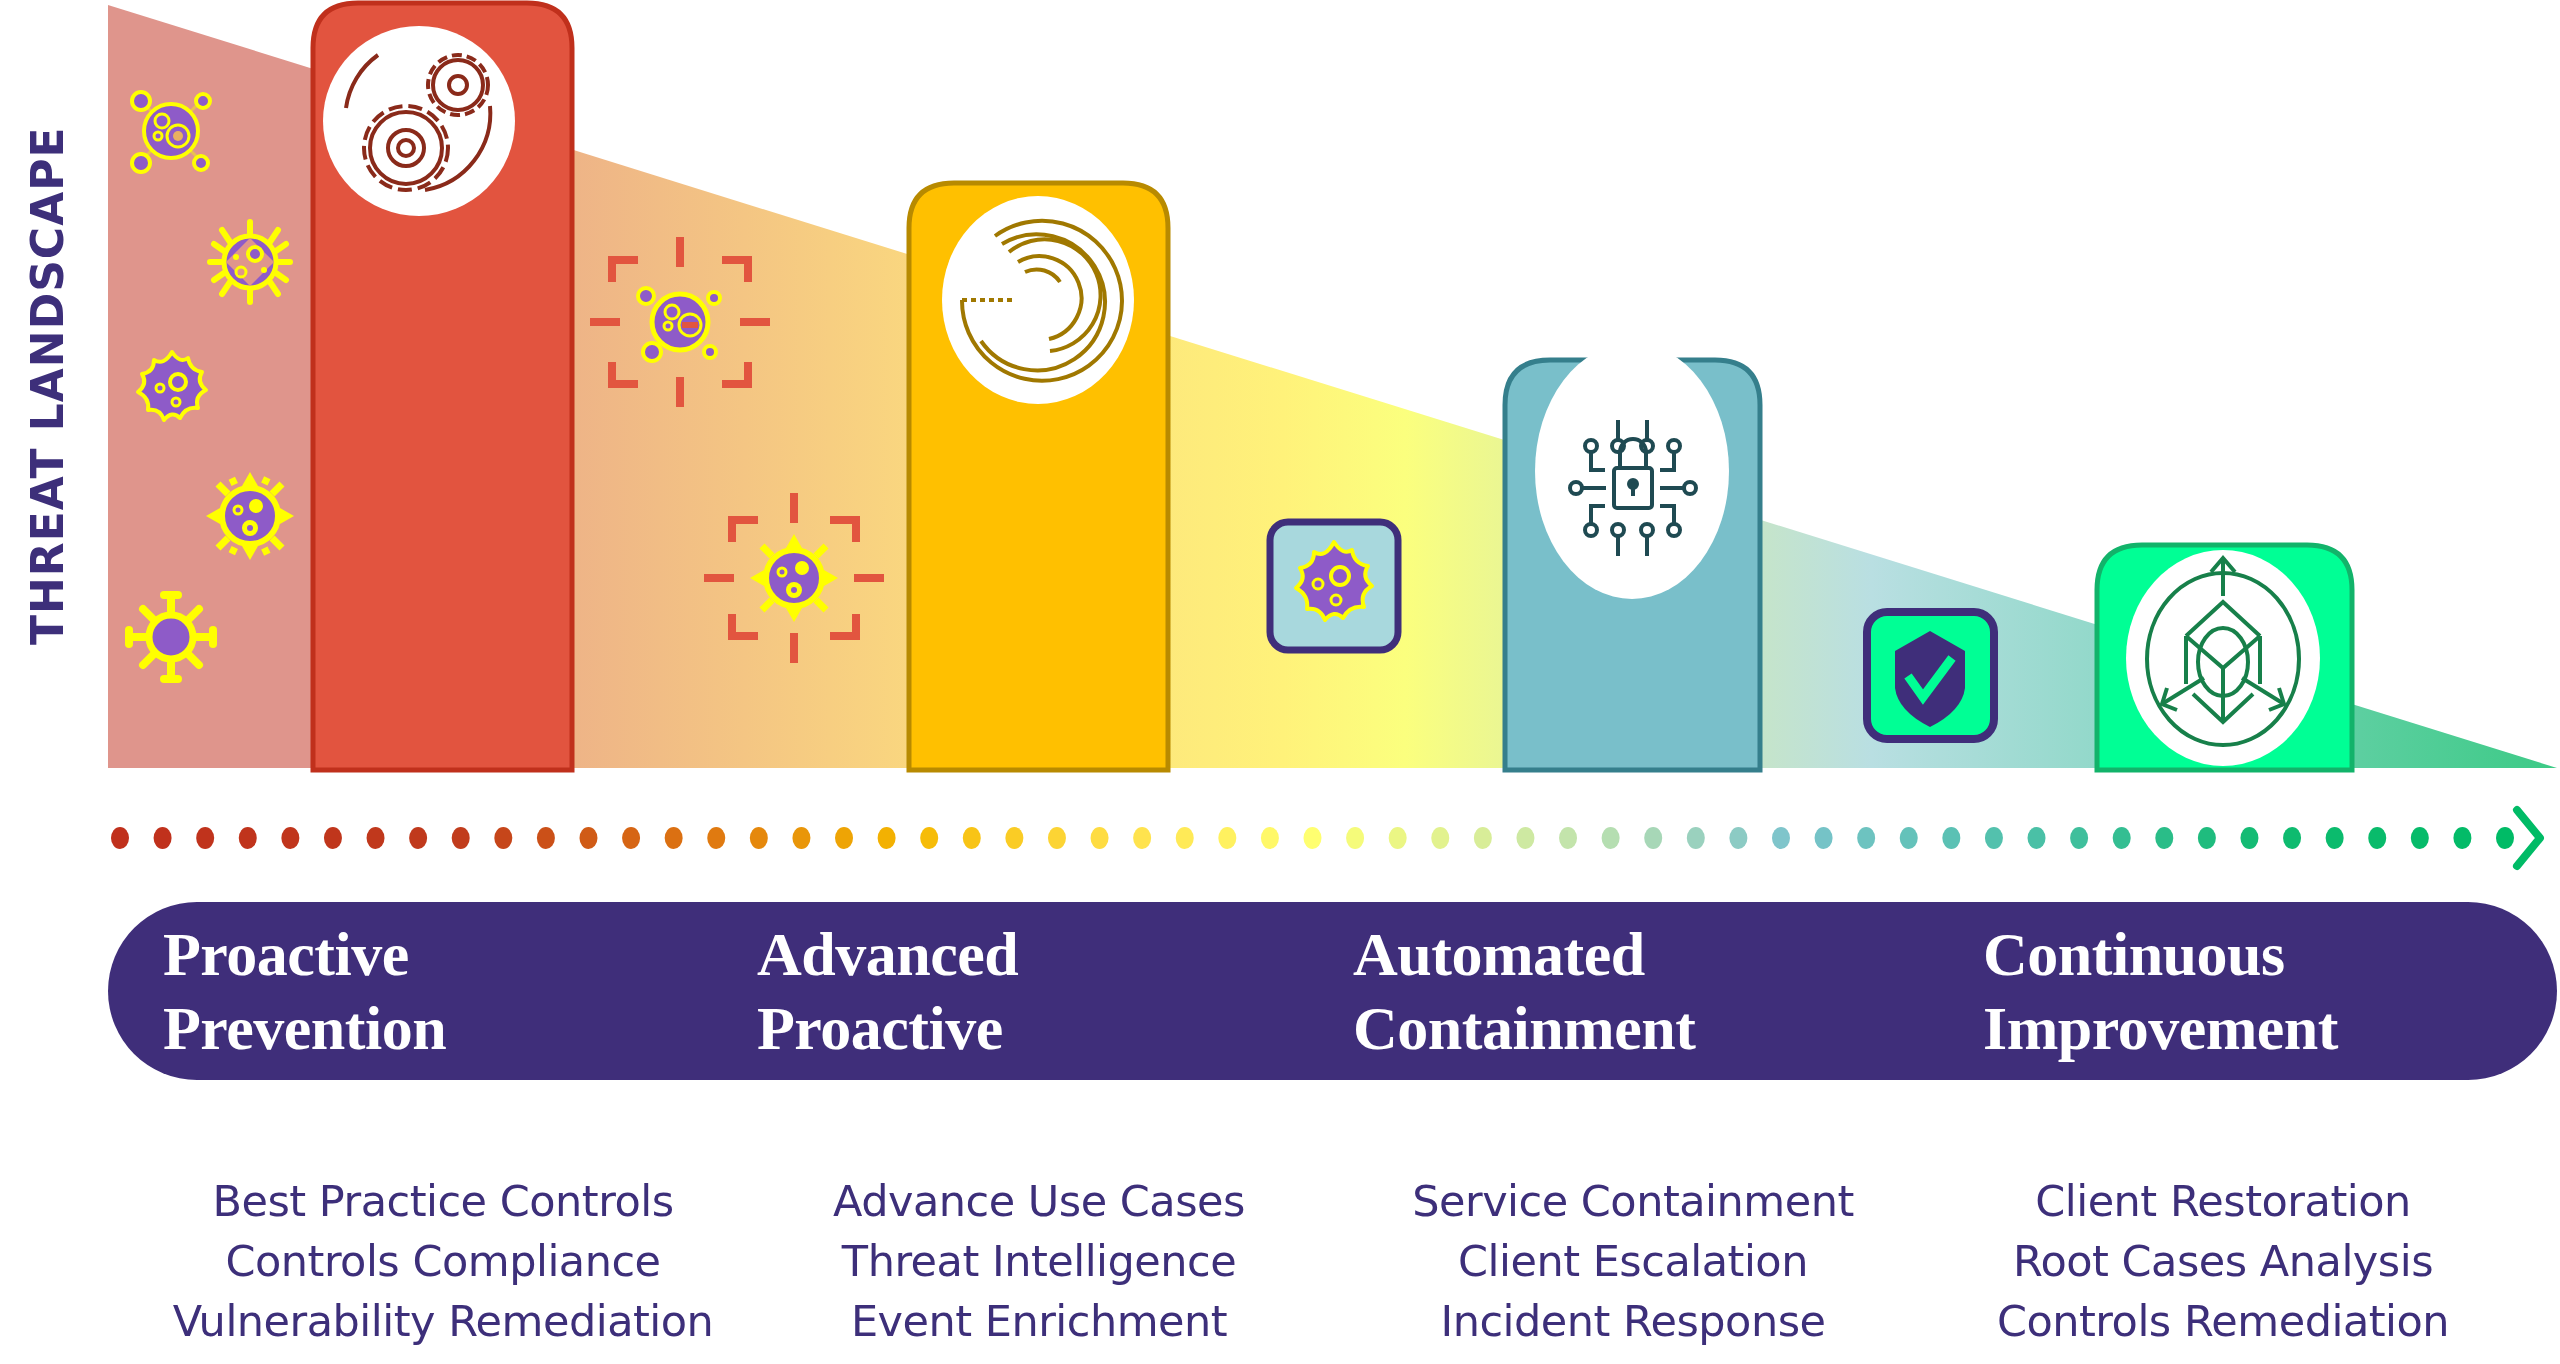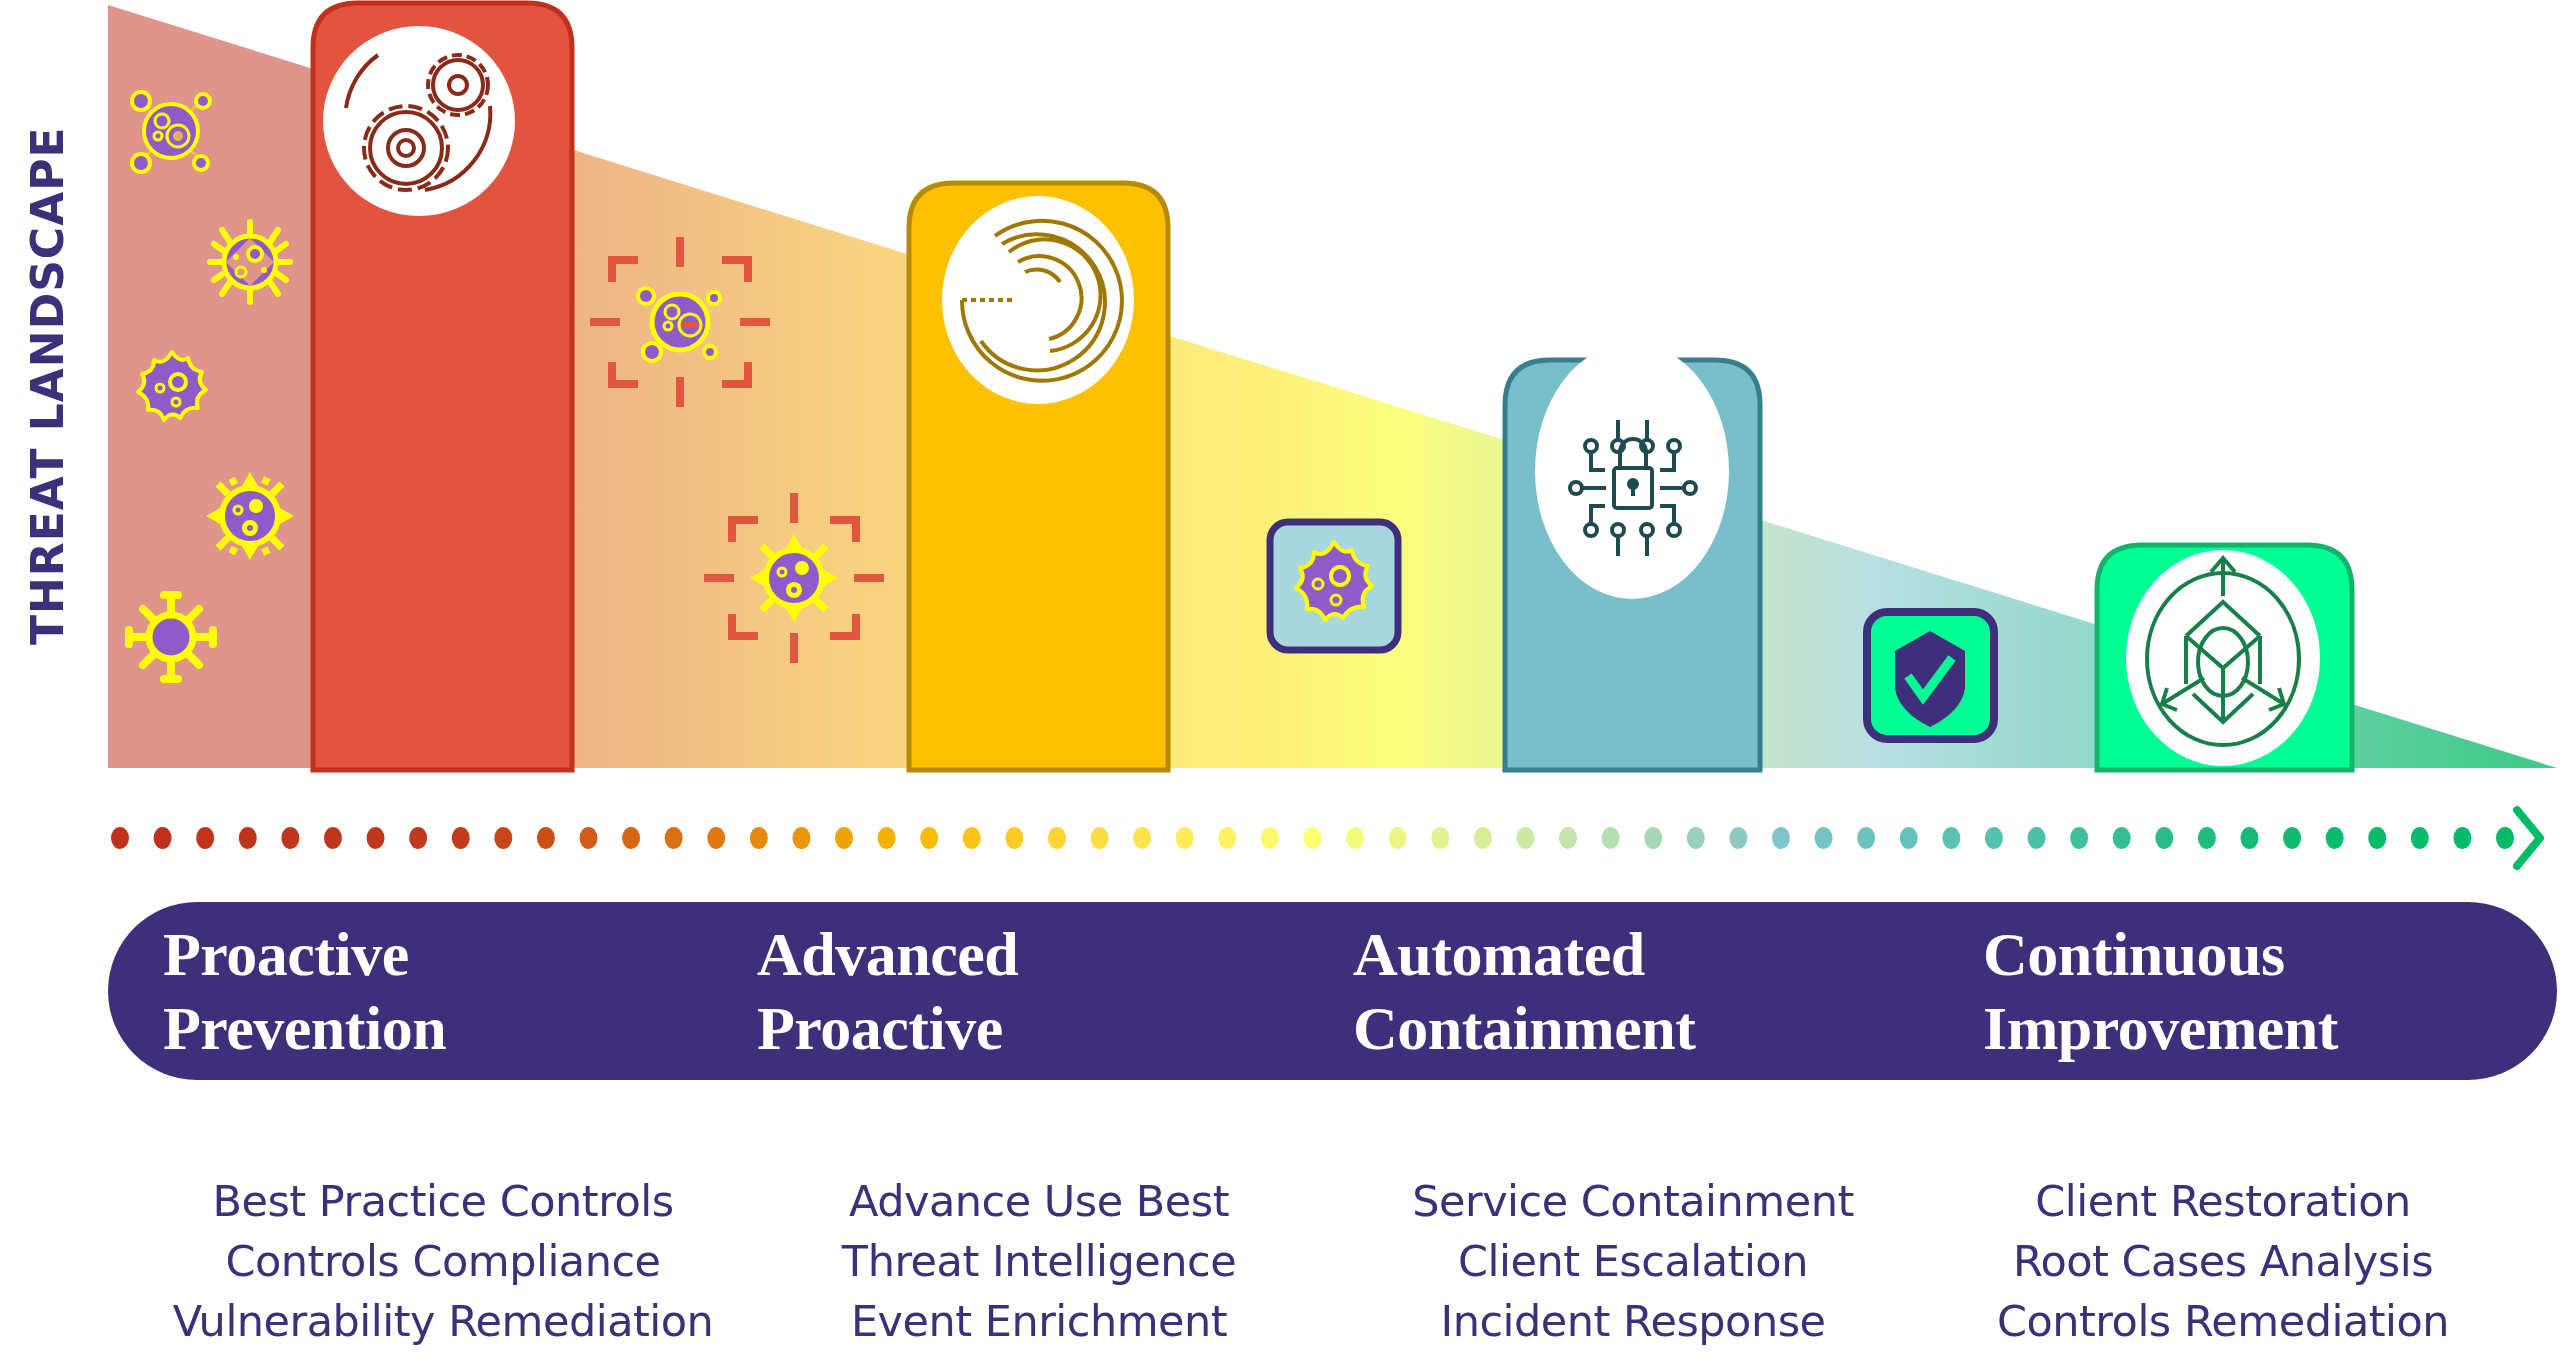--- a/index.html
+++ b/index.html
@@ -343,21 +343,21 @@
   <div>Continuous</div>
   <div>Improvement</div>
 </div>
 
 <div class="sub-list" style="left:133px; top:1155px;">
   <div>Best Practice Controls</div>
   <div>Controls Compliance</div>
   <div>Vulnerability Remediation</div>
 </div>
 <div class="sub-list" style="left:729px; top:1155px;">
-  <div>Advance Use Best</div>
+  <div>Advance Use Cases</div>
   <div>Threat Intelligence</div>
   <div>Event Enrichment</div>
 </div>
 <div class="sub-list" style="left:1323px; top:1155px;">
   <div>Service Containment</div>
   <div>Client Escalation</div>
   <div>Incident Response</div>
 </div>
 <div class="sub-list" style="left:1913px; top:1155px;">
   <div>Client Restoration</div>

